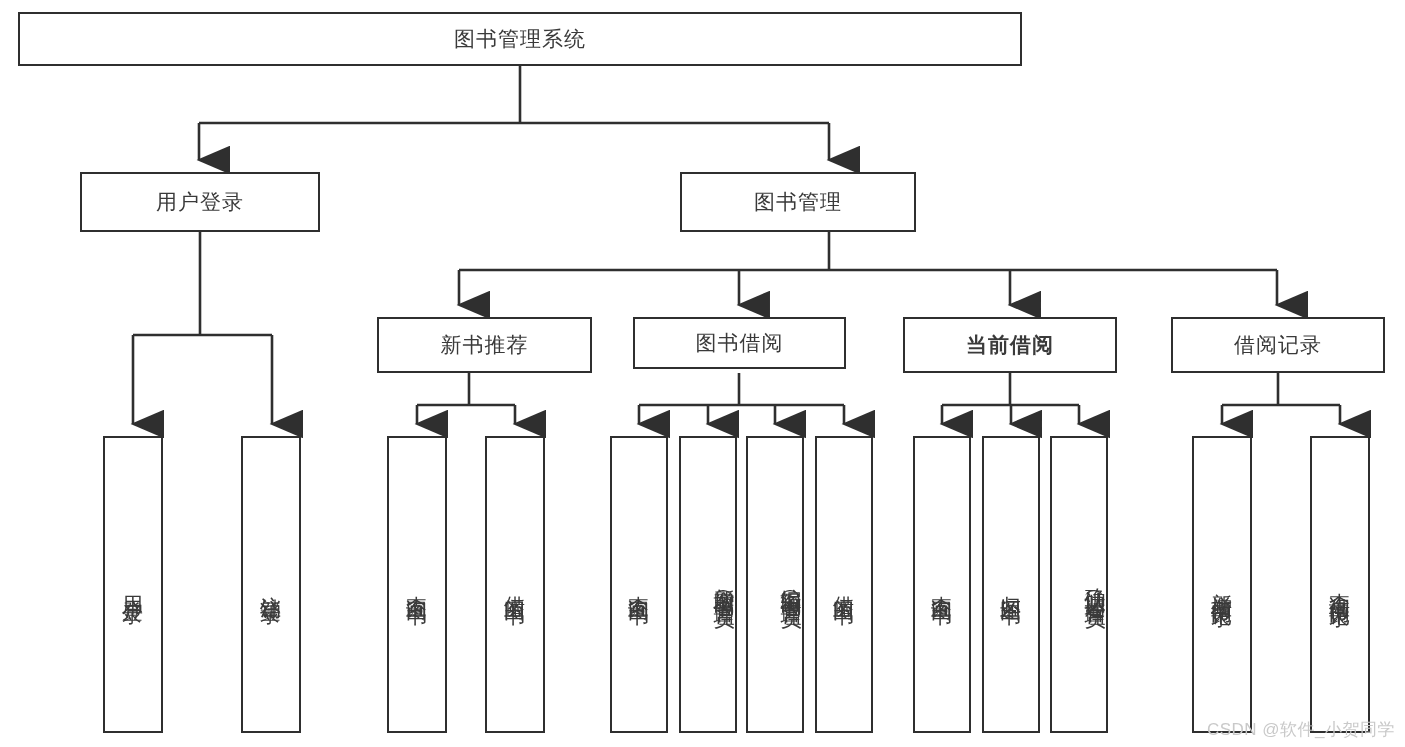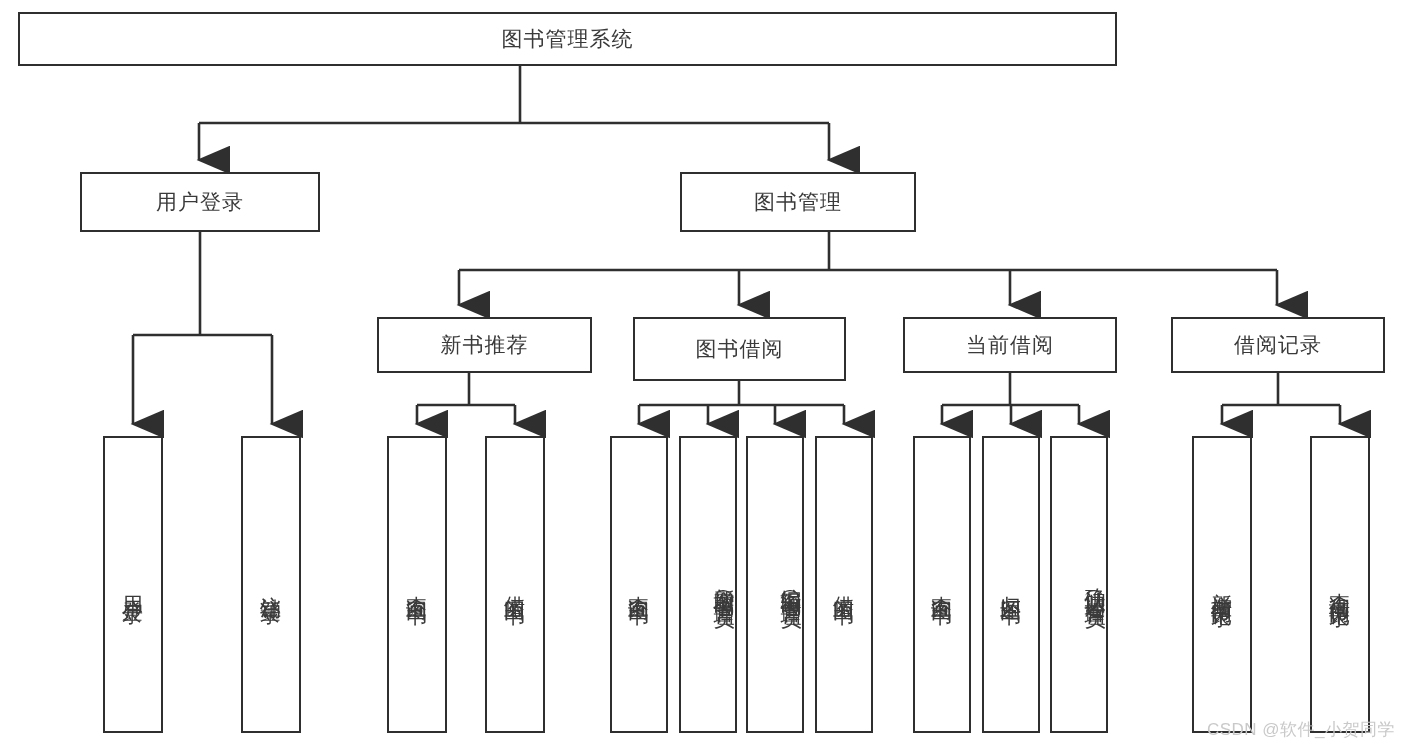--- a/index.html
+++ b/index.html
@@ -121,38 +121,38 @@
       <path d="M 1011 405 L 1011 424" marker-end="url(#arrow)"></path>
       <path d="M 1079 405 L 1079 424" marker-end="url(#arrow)"></path>
 
       <path d="M 1278 373 L 1278 405"></path>
       <path d="M 1222 405 L 1340 405"></path>
       <path d="M 1222 405 L 1222 424" marker-end="url(#arrow)"></path>
       <path d="M 1340 405 L 1340 424" marker-end="url(#arrow)"></path>
     </g>
   </svg>
 
-  <div class="node h" style="left: 18px; top: 12px; width: 1099px; height: 54px;">
+  <div class="node h" style="left: 18px; top: 12px; width: 1004px; height: 54px;">
     <span class="lbl">图书管理系统</span>
   </div>
 
   <div class="node h" style="left: 80px; top: 172px; width: 240px; height: 60px;">
     <span class="lbl">用户登录</span>
   </div>
   <div class="node h" style="left: 680px; top: 172px; width: 236px; height: 60px;">
     <span class="lbl">图书管理</span>
   </div>
 
   <div class="node h" style="left: 362px; top: 317px; width: 215px; height: 56px; margin-left: 15px;">
     <span class="lbl">新书推荐</span>
   </div>
-  <div class="node h" style="left: 633px; top: 317px; width: 213px; height: 64px;">
+  <div class="node h" style="left: 633px; top: 317px; width: 213px; height: 52px;">
     <span class="lbl">图书借阅</span>
   </div>
-  <div class="node h" style="left: 903px; top: 317px; width: 214px; height: 56px;">
+  <div class="node h" style="left: 903px; top: 317px; width: 214px; height: 56px; font-weight: bold;">
     <span class="lbl">当前借阅</span>
   </div>
   <div class="node h" style="left: 1171px; top: 317px; width: 214px; height: 56px;">
     <span class="lbl">借阅记录</span>
   </div>
 
   <div class="node v centered" style="left: 103px; top: 436px; width: 60px; height: 297px;">
     <span class="lbl">用户登录</span>
   </div>
   <div class="node v centered" style="left: 241px; top: 436px; width: 60px; height: 297px;">

